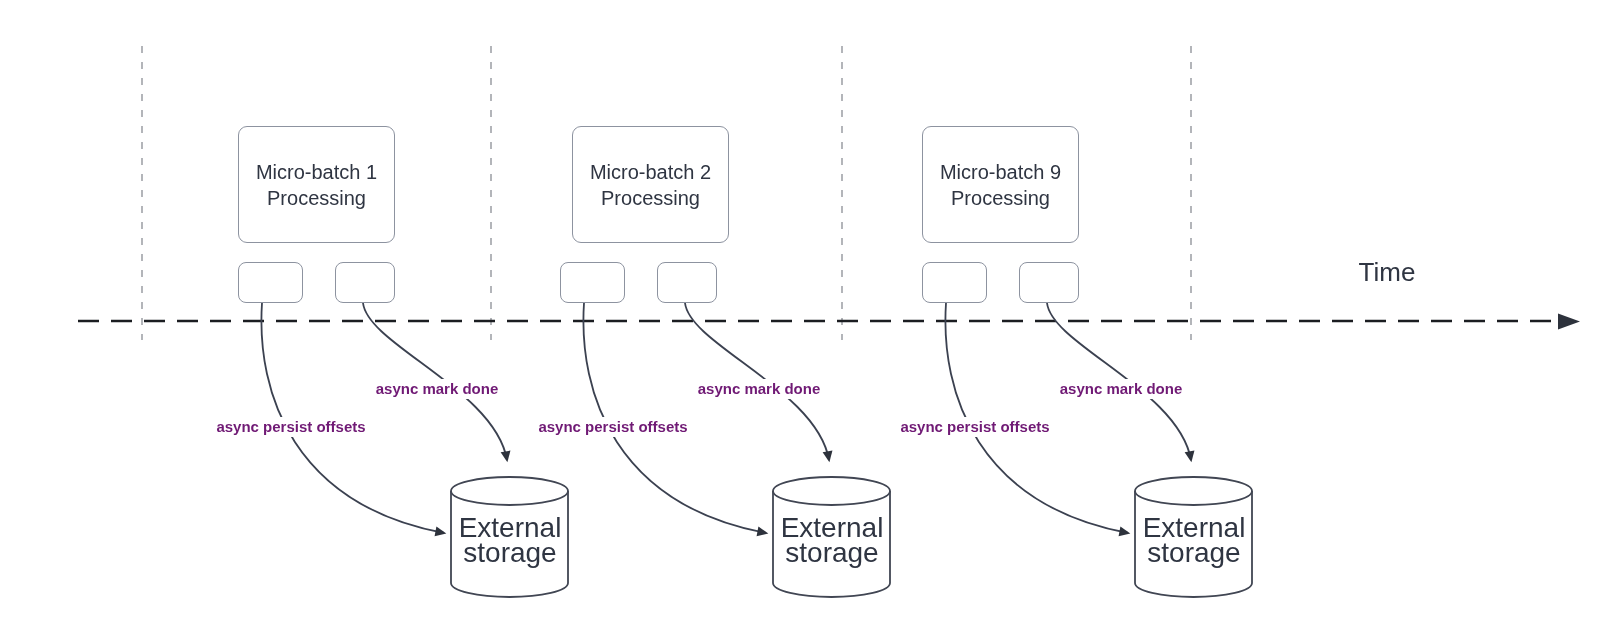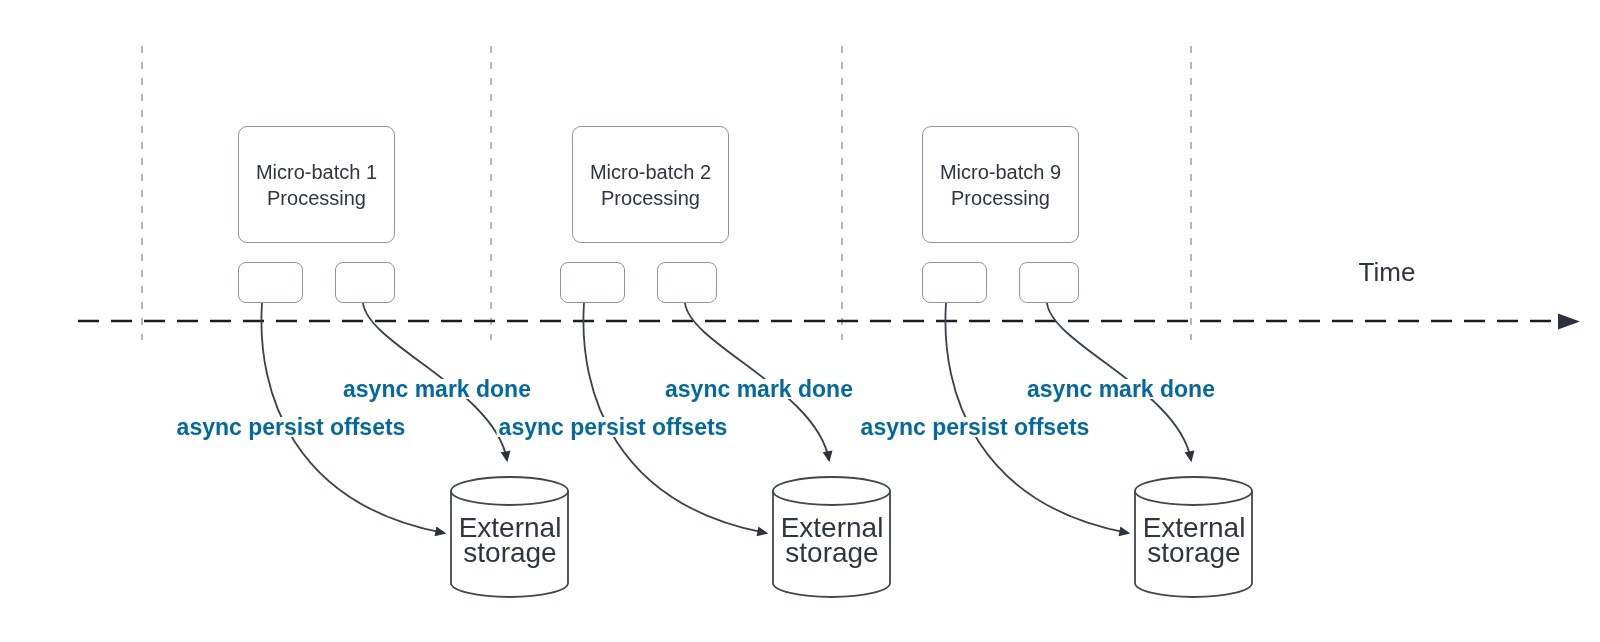--- a/index.html
+++ b/index.html
@@ -16,21 +16,21 @@
     white-space:pre-line;box-sizing:border-box;
   }
   .mini-node{
     position:absolute;width:65px;height:41px;
     border:1.5px solid #8d93a0;border-radius:8px;background:#ffffff;
     box-sizing:border-box;
   }
   .mini-node.b{width:60px;}
   .arrow-label{
     position:absolute;transform:translateX(-50%);
-    font-weight:bold;font-size:23px;color:#0369a1;white-space:nowrap;
+    font-weight:bold;font-size:15px;color:#701a75;white-space:nowrap;
     background:#ffffff;padding:0 2px;line-height:20px;
   }
   .storage-label{
     position:absolute;width:118px;height:60px;
     display:flex;align-items:center;justify-content:center;
     text-align:center;color:#2f3542;font-size:28px;line-height:25px;
     white-space:pre-line;
   }
   .time-label{
     position:absolute;transform:translate(-50%,-50%);

